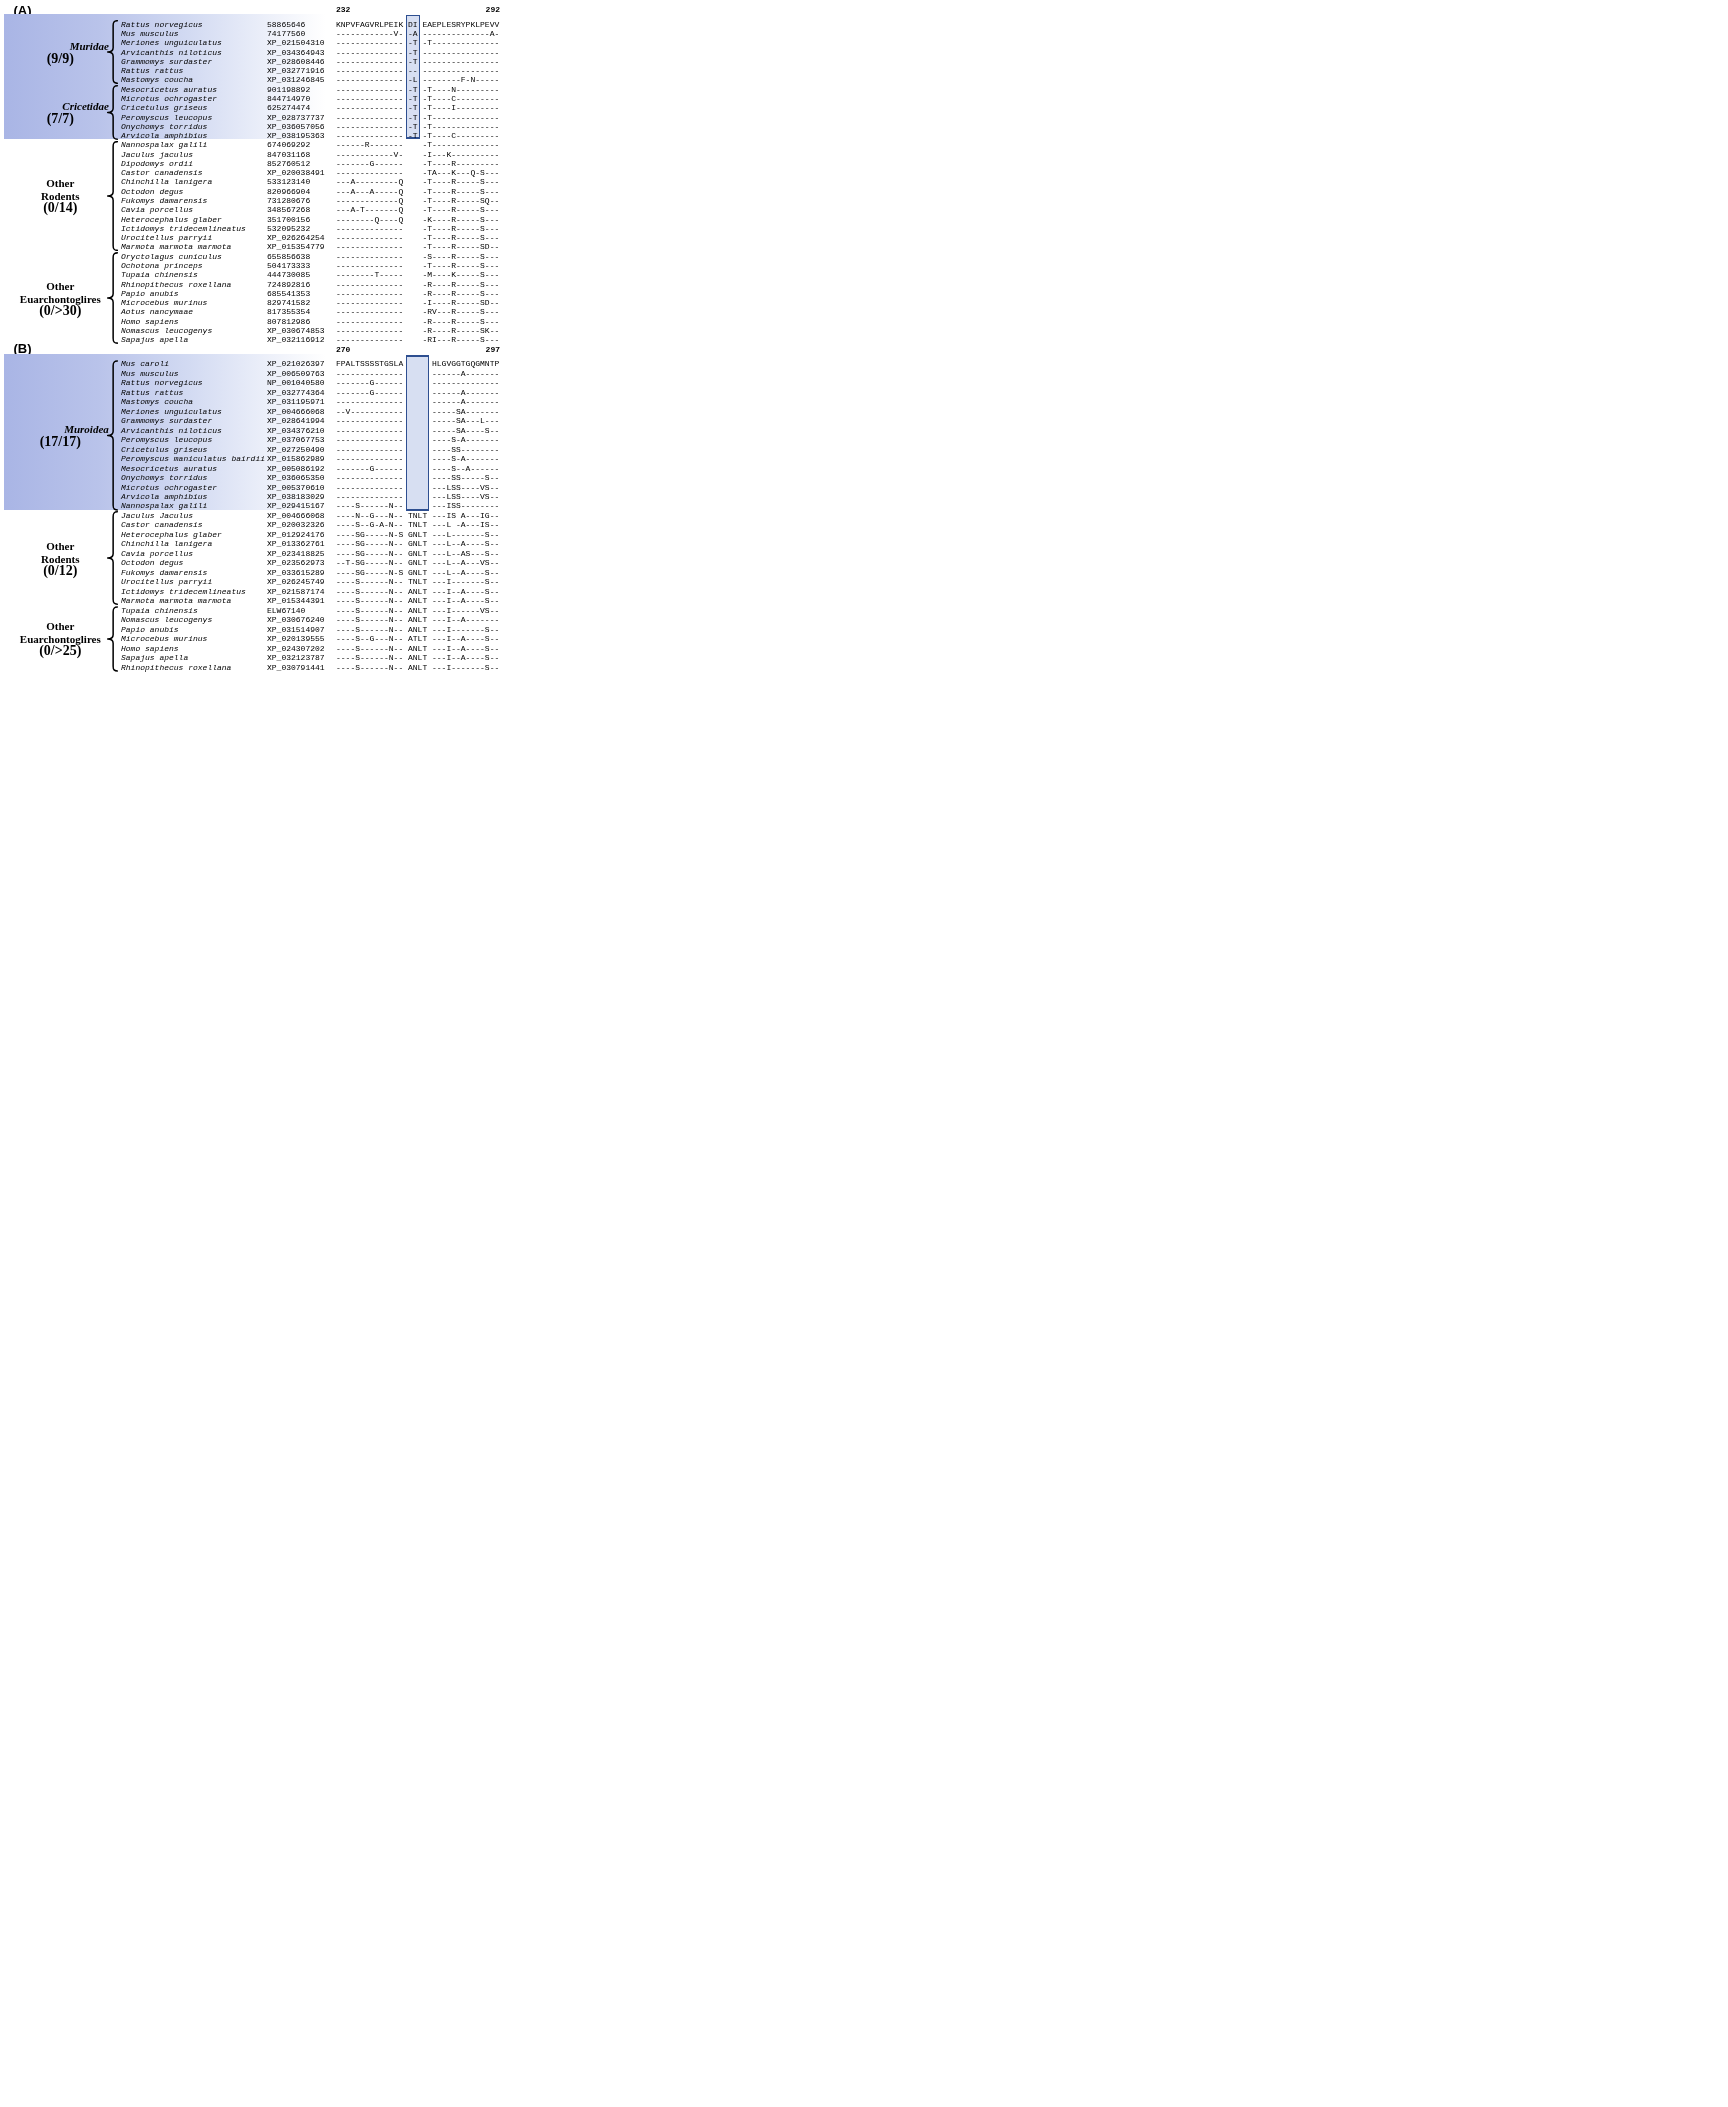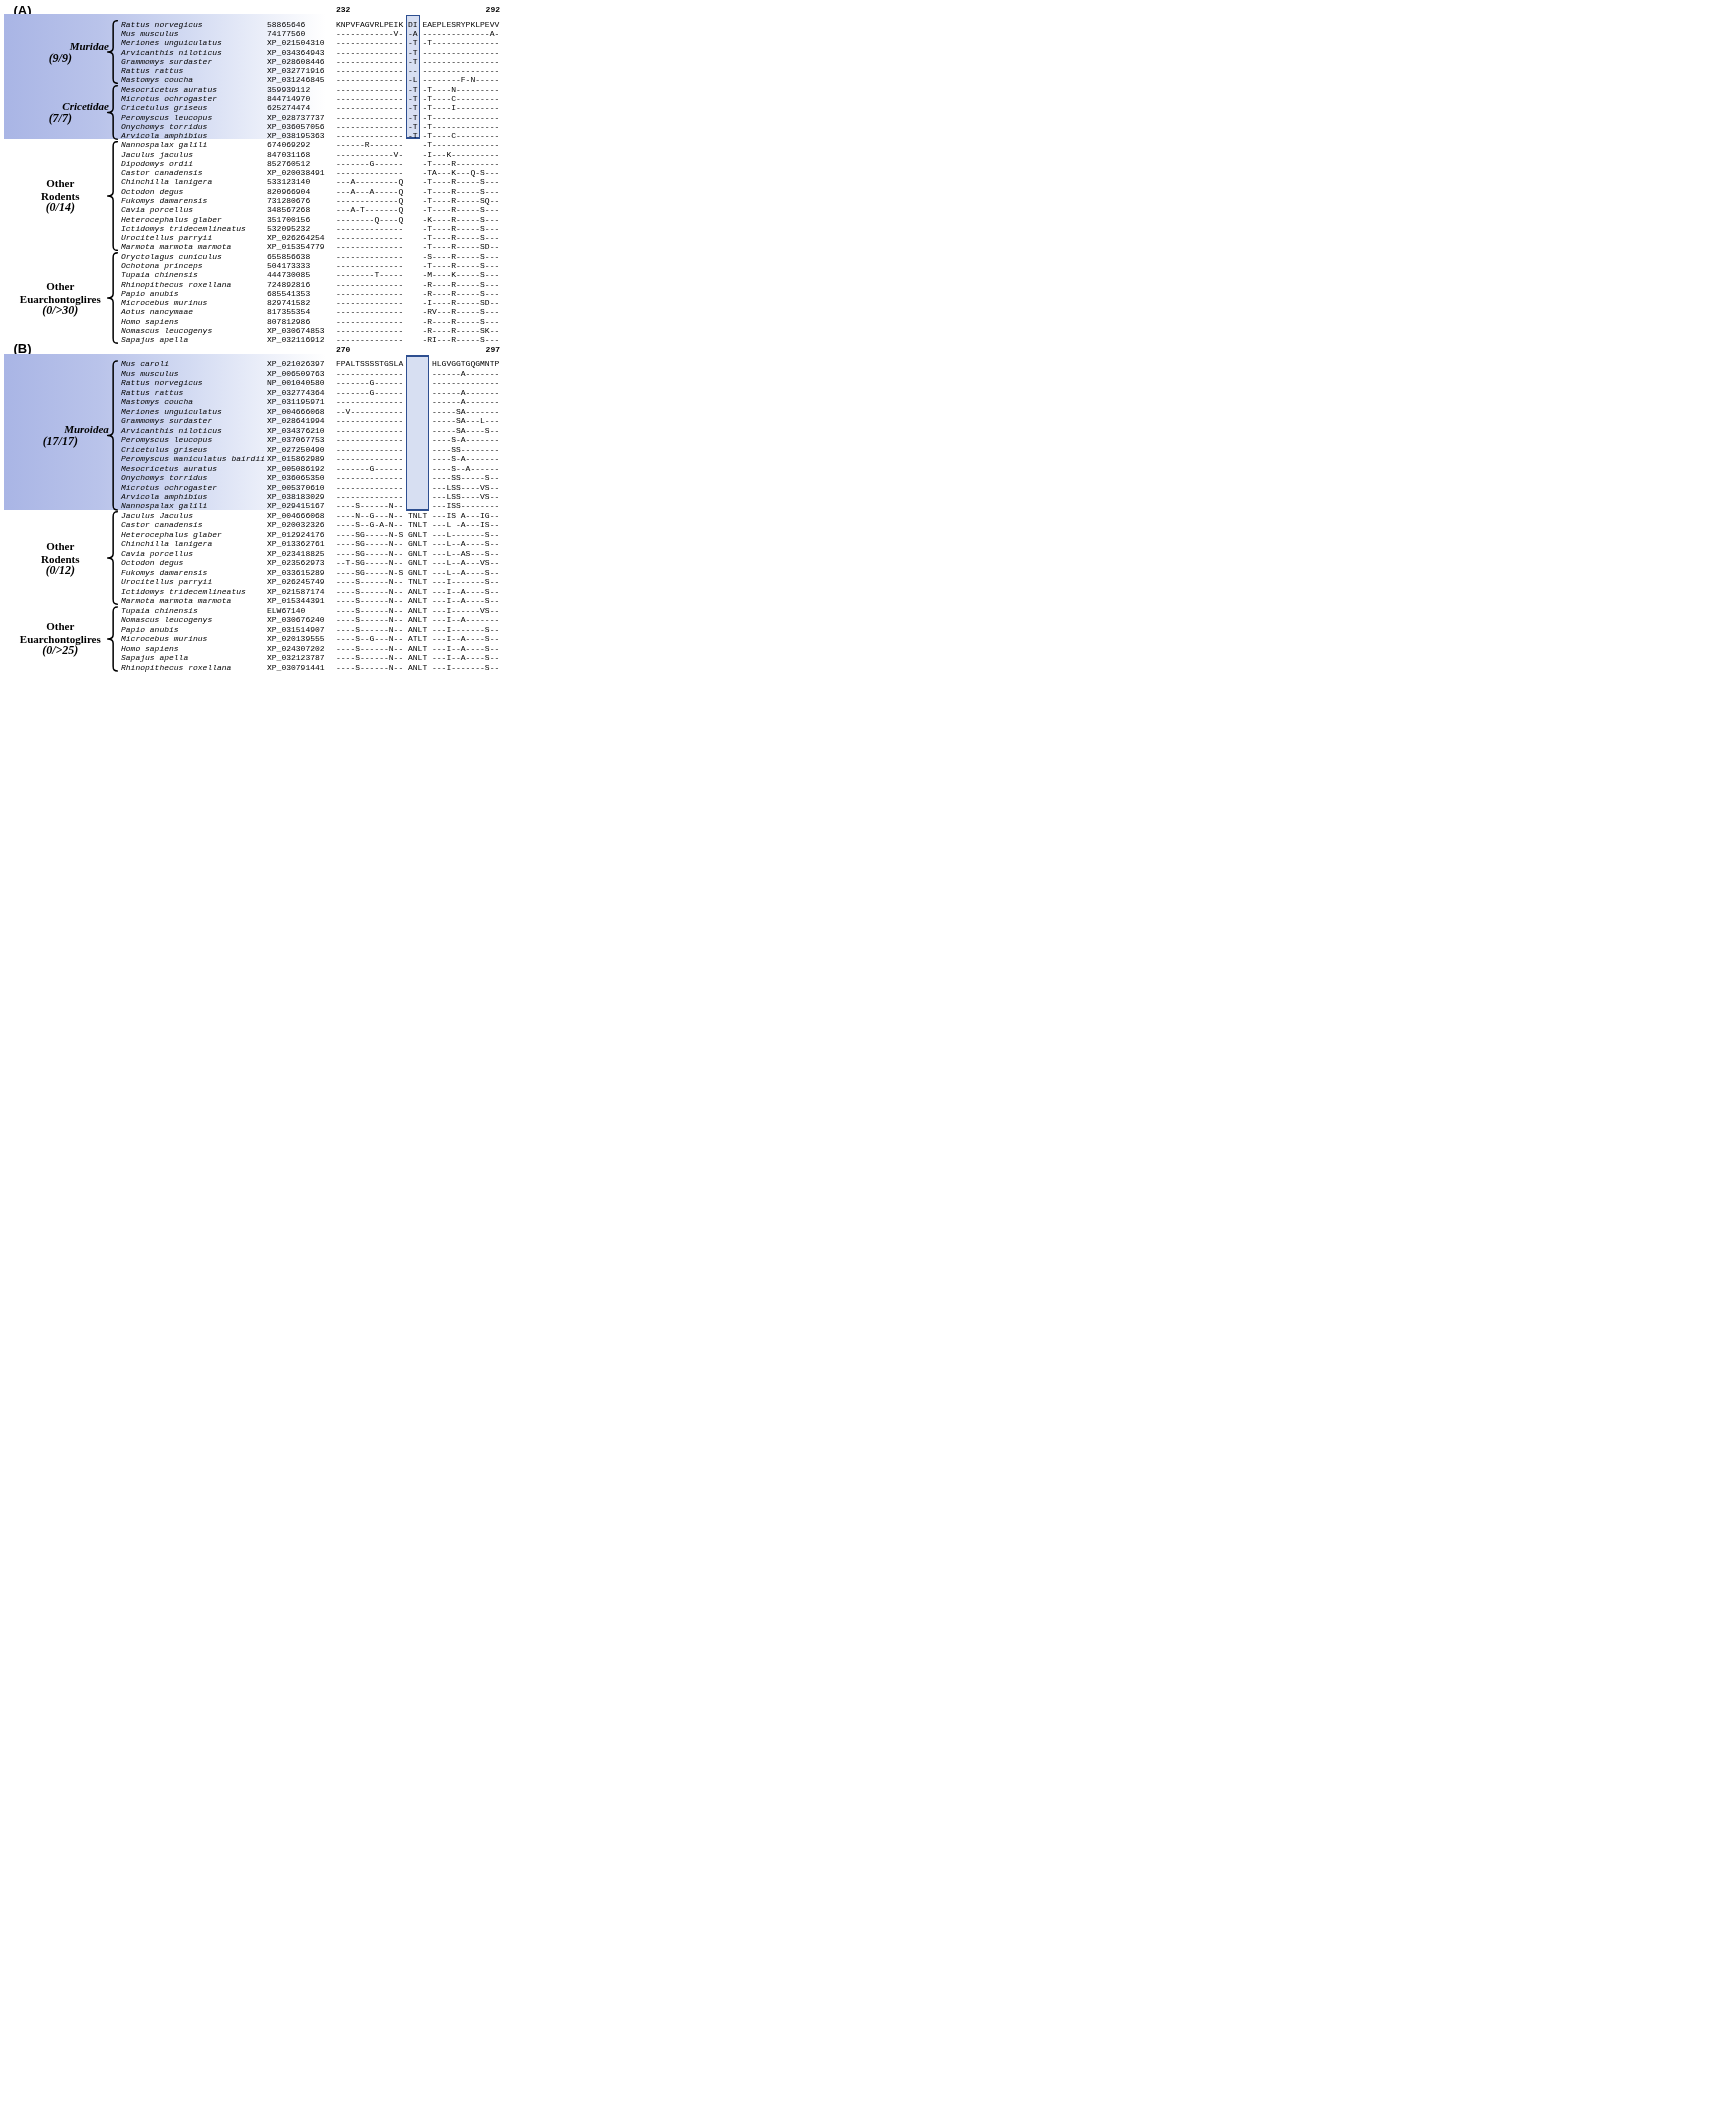--- a/index.html
+++ b/index.html
@@ -15,21 +15,21 @@
   .hlbox.pa{border-bottom-width:2.1px;}
   .hlbox.pb{border-top-width:2.1px;border-bottom-width:2.1px;}
   .row{position:absolute;left:0;width:100%;}
   .sp{position:absolute;left:121px;font:italic 8px "Liberation Mono","DejaVu Sans Mono",monospace;white-space:pre;}
   .acc{position:absolute;left:267px;font:8px "Liberation Mono","DejaVu Sans Mono",monospace;white-space:pre;}
   .seq{position:absolute;left:336px;font:8px "Liberation Mono","DejaVu Sans Mono",monospace;white-space:pre;letter-spacing:0;}
   .glabel{position:absolute;left:11.8px;width:97px;text-align:center;
           font-family:"Liberation Serif","DejaVu Serif",serif;font-weight:700;line-height:12.6px;}
   .glabel .nm{font-size:11px;display:block;}
   .glabel .nm.it{font-style:italic;text-align:right;}
-  .glabel .cnt{font-size:12px;font-style:italic;display:block;line-height:11.8px;}
+  .glabel .cnt{font-size:14px;display:block;line-height:11.8px;}
   .brace{position:absolute;}
 </style>
 </head>
 <body>
 
 <div class="page">
   <section class="panel">
     <h2 class="plabel" style="top:3.4px">(A)</h2>
     <div class="ruler" style="top:5px">
       <span>232</span>
@@ -98,21 +98,21 @@
           <span class="acc">XP_032771916</span>
           <span class="seq">-------------- -- ----------------</span>
         </div>
         <div class="row" style="top: 75px; height: 9.3px;">
           <span class="sp">Mastomys coucha</span>
           <span class="acc">XP_031246845</span>
           <span class="seq">-------------- -L --------F-N-----</span>
         </div>
         <div class="row" style="top: 85px; height: 9.3px;">
           <span class="sp">Mesocricetus auratus</span>
-          <span class="acc">359939112</span>
+          <span class="acc">901198892</span>
           <span class="seq">-------------- -T -T----N---------</span>
         </div>
         <div class="row" style="top: 94px; height: 9.3px;">
           <span class="sp">Microtus ochrogaster</span>
           <span class="acc">844714970</span>
           <span class="seq">-------------- -T -T----C---------</span>
         </div>
         <div class="row" style="top: 103px; height: 9.3px;">
           <span class="sp">Cricetulus griseus</span>
           <span class="acc">625274474</span>

